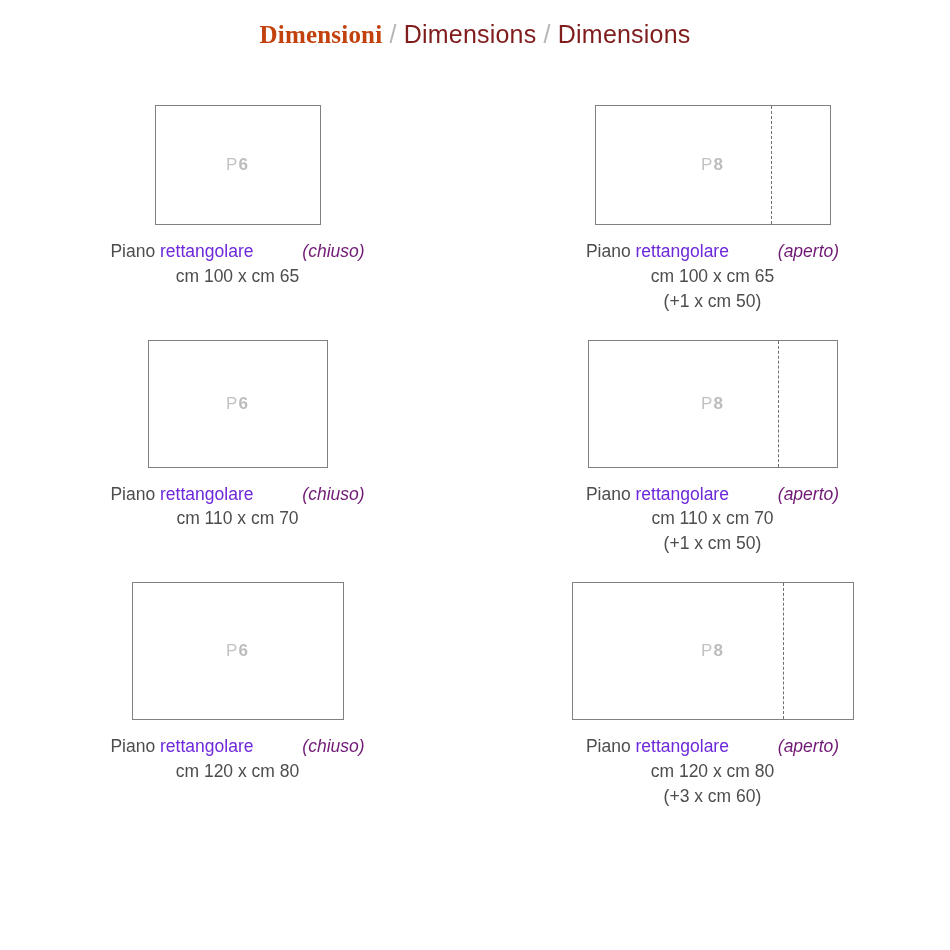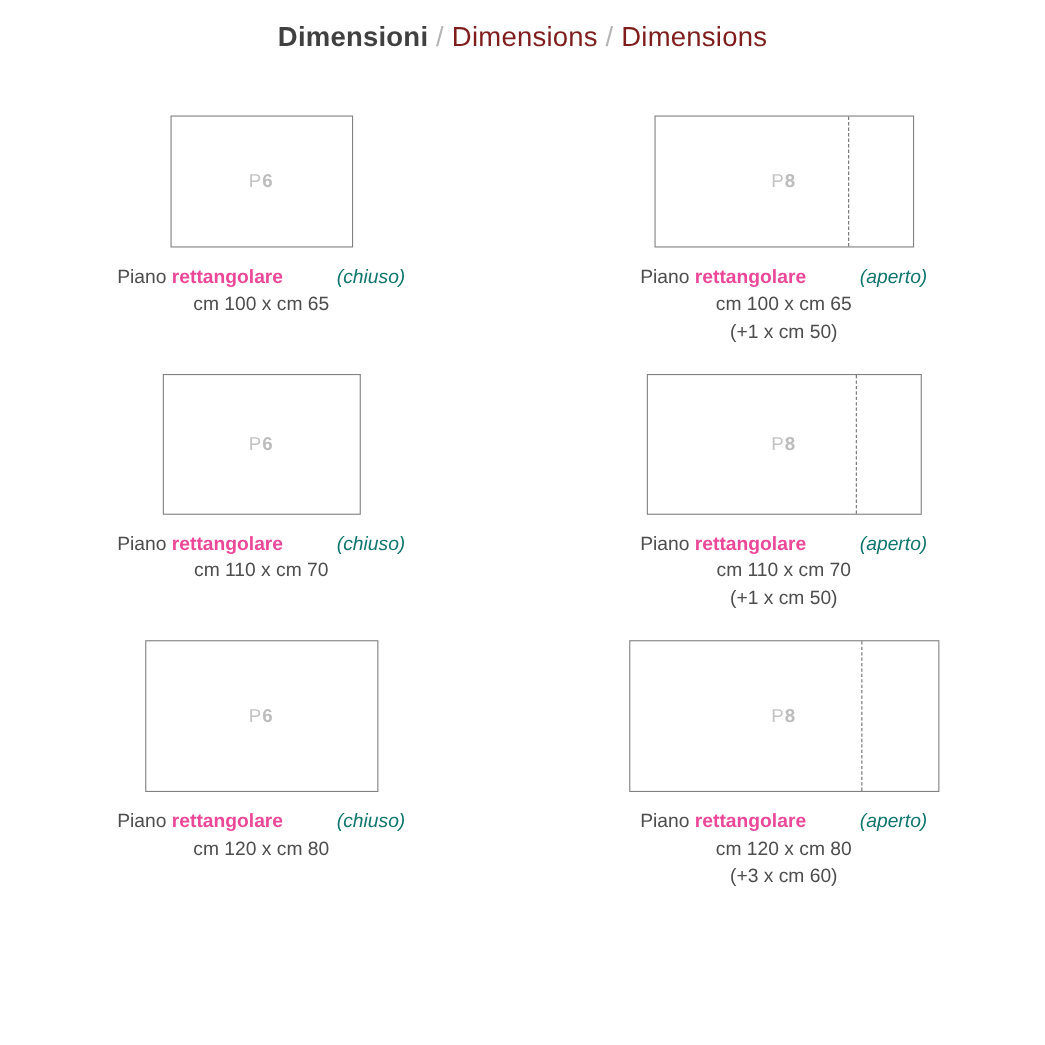--- a/index.html
+++ b/index.html
@@ -20,21 +20,22 @@
   }
   .title {
     text-align: center;
     padding-top: 20px;
     font-size: 25px;
     letter-spacing: 0.2px;
     white-space: nowrap;
   }
   .title .t-it {
     font-weight: bold;
-    color: #404040;
+    color: #c2410c;
+    font-family: Liberation Serif, serif;
   }
   .title .t-sep {
     font-weight: normal;
     color: #b5b5b5;
   }
   .title .t-en {
     font-weight: normal;
     color: #7f1d1d;
   }
   .grid {
@@ -77,22 +78,22 @@
     border-left: 1.6px dashed #6f6f6f;
   }
   .caption {
     text-align: center;
     line-height: 1.42;
     font-size: 17.5px;
     color: #4d4d4d;
     margin-top: 14px;
   }
   .caption .c-line { display: block; white-space: nowrap; }
-  .caption b { font-weight: bold; color: #ec4899; }
-  .caption i { color: #0f766e; margin-left: 44px; }
+  .caption b { font-weight: normal; color: #6d28d9; }
+  .caption i { color: #701a75; margin-left: 44px; }
 
   
   .row-1 { margin-bottom: 26px; }
   .row-2 { margin-bottom: 26px; }
 </style>
 </head>
 <body>
 
 <div class="page">
 

